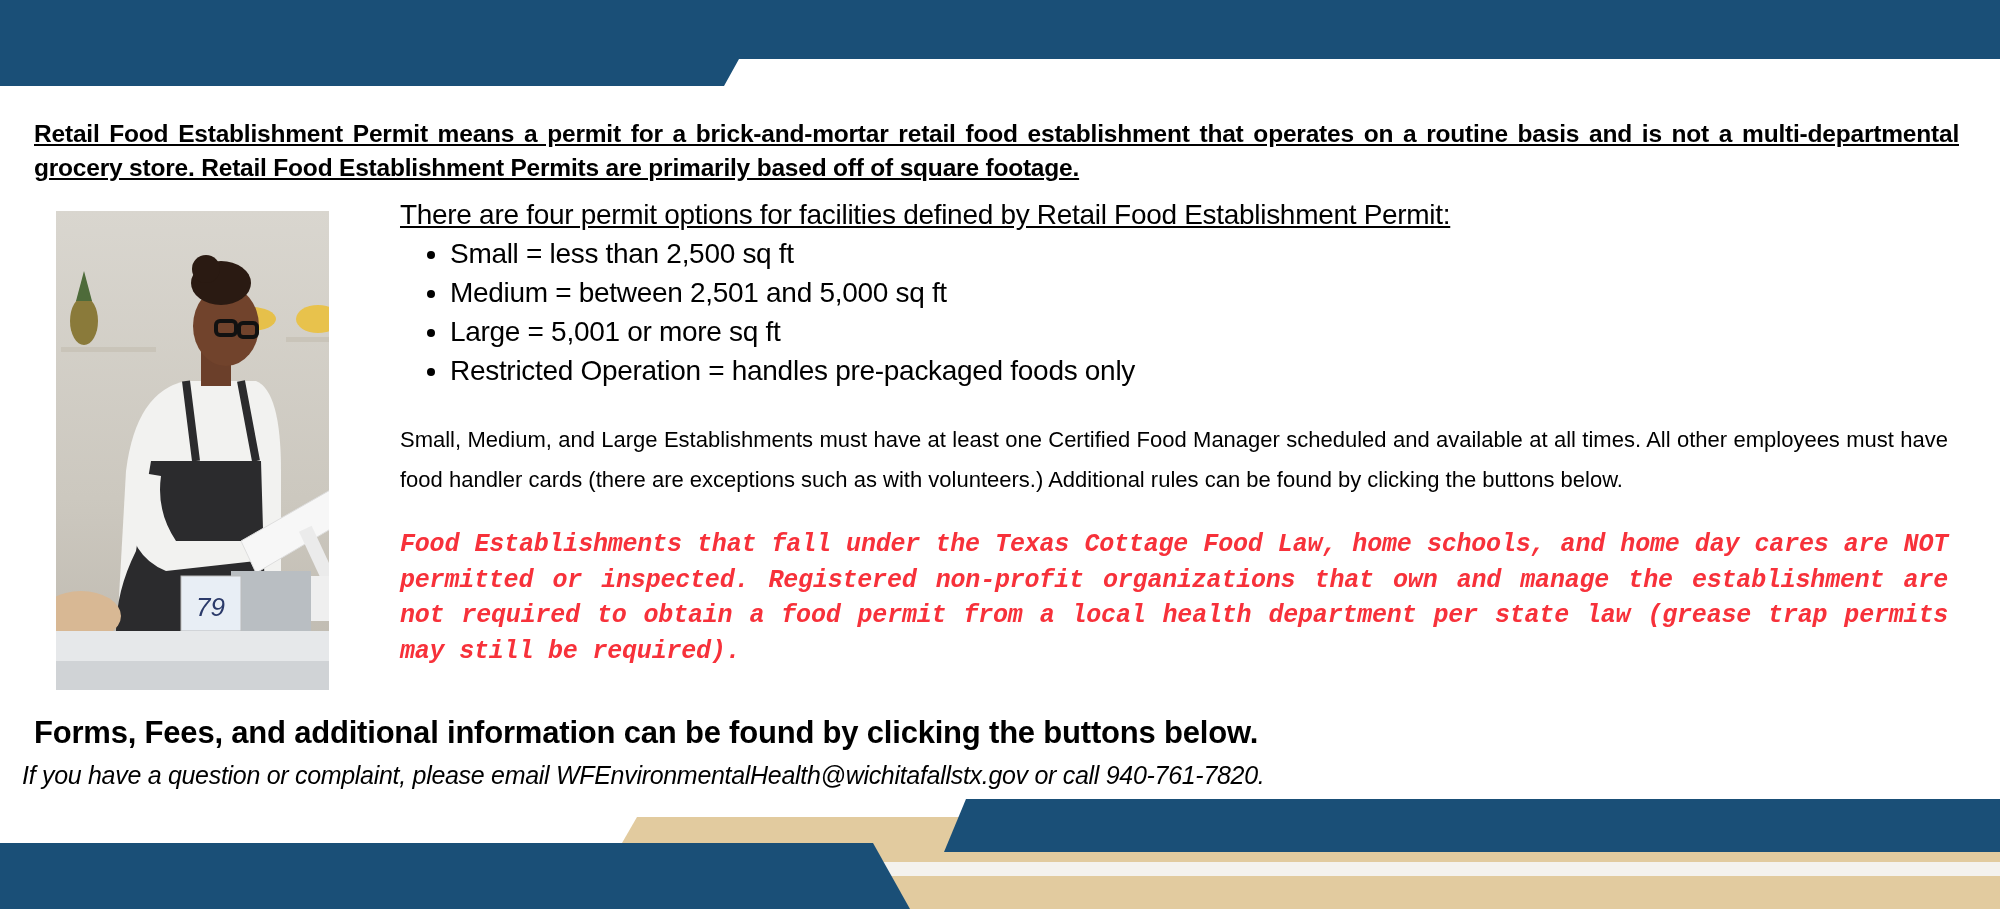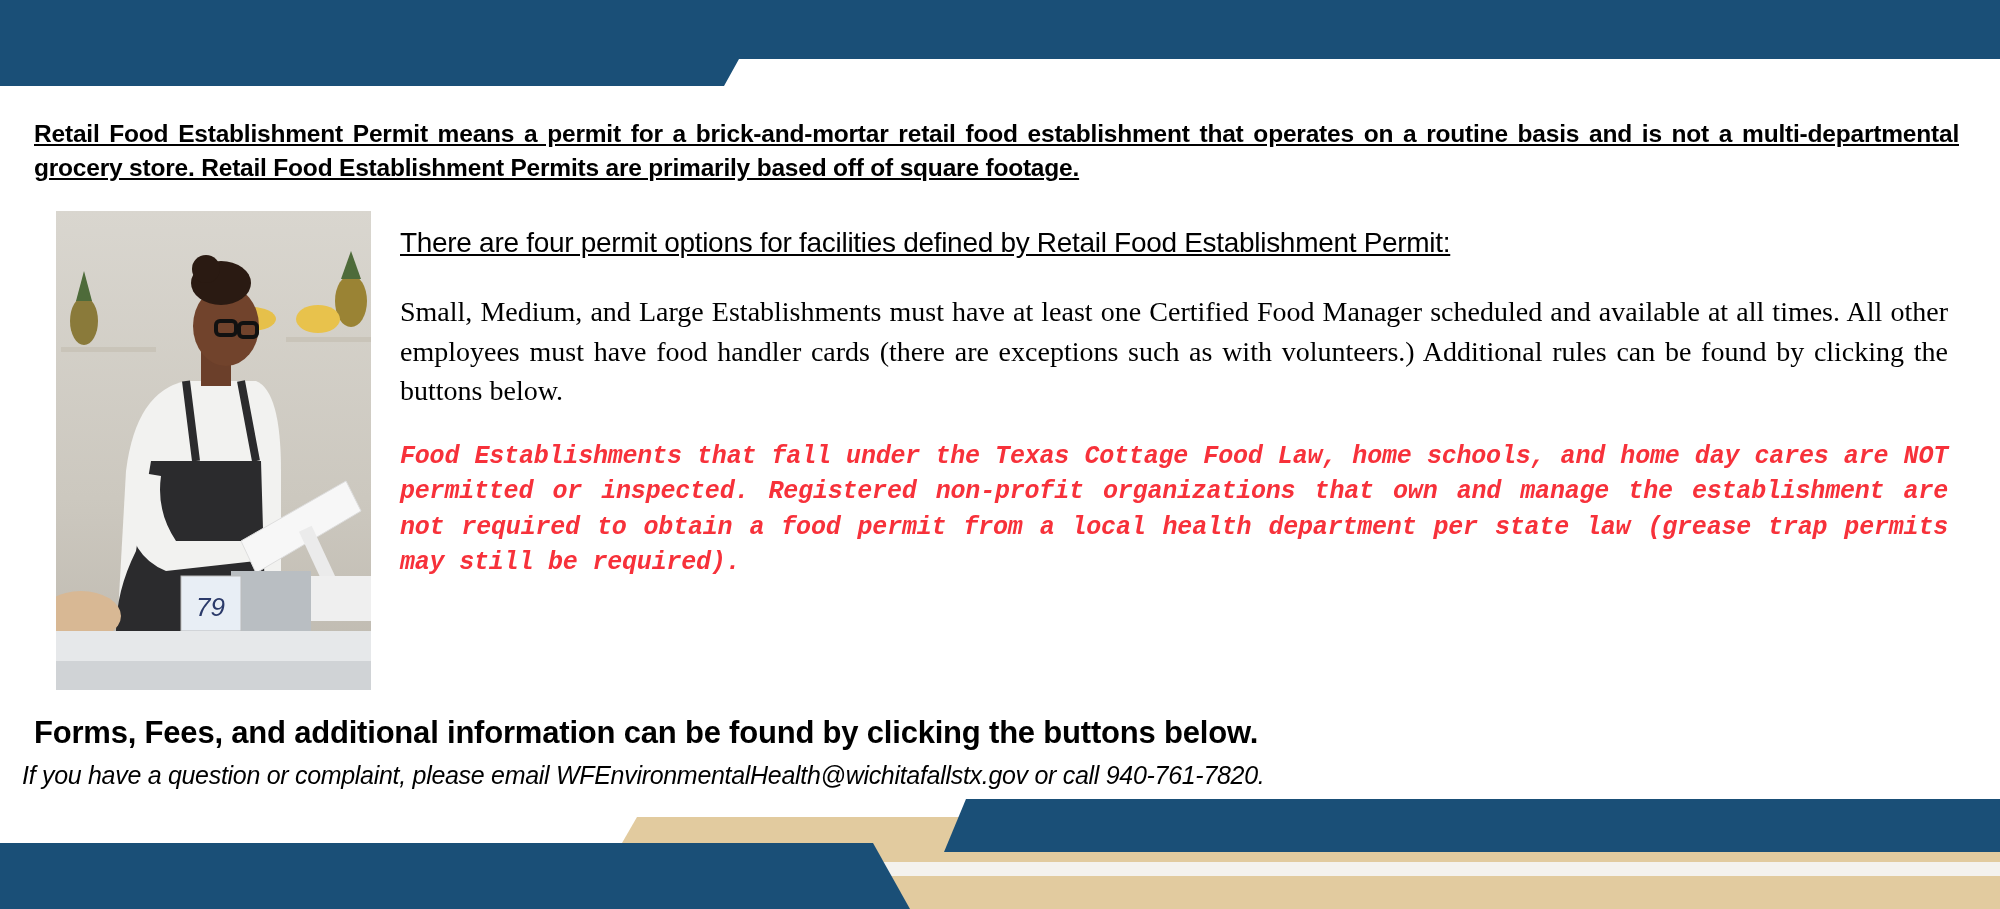--- a/index.html
+++ b/index.html
@@ -1,26 +1,26 @@
 <!DOCTYPE html>
 <html><head>
 <meta charset="utf-8">
 <style>
   html, body { margin:0; padding:0; }
   body { width:2000px; height:909px; position:relative; overflow:hidden; background:#ffffff;
          font-family:"Liberation Sans", sans-serif; color:#000; }
   .deco { position:absolute; left:0; top:0; }
   .intro { position:absolute; left:34px; top:117px; width:1925px; font-weight:bold; font-size:24.5px;
            line-height:34px; text-align:justify; letter-spacing:-0.2px; }
-  .photo { position:absolute; left:56px; top:211px; width:315px; height:479px; overflow:hidden; }
-  .content { position:absolute; left:400px; top:224px; width:1548px; }
+  .photo { position:absolute; left:56px; top:211px; width:273px; height:479px; overflow:hidden; }
+  .content { position:absolute; left:400px; top:196px; width:1548px; }
   .options-heading { font-size:28px; text-decoration:underline; line-height:38px; margin:0; letter-spacing:-0.3px; }
   .options-list { margin:0; padding:0 0 0 50px; font-size:28px; line-height:39px; letter-spacing:-0.3px; }
   .options-list li { padding-left:0; }
-  .rules { margin:30px 0 0 0; font-size:28px; line-height:39.5px; text-align:justify; letter-spacing:0px;font-family:Liberation Serif, serif; }
+  .rules { margin:30px 0 0 0; font-size:22px; line-height:39.5px; text-align:justify; letter-spacing:0px; }
   .warning { margin:28px 0 0 0; color:#f7313a; font-style:italic; font-weight:bold; font-size:25px;
              line-height:35.5px; text-align:justify; letter-spacing:-0.2px;font-family:Liberation Mono, monospace; }
   .forms { position:absolute; left:34px; top:716px; font-weight:bold; font-size:31px; line-height:34px; letter-spacing:-0.2px; }
   .contact { position:absolute; left:22px; top:758px; font-style:italic; font-size:25px; line-height:34px; letter-spacing:-0.3px; }
 </style>
 </head>
 <body>
 
 <svg class="deco" width="2000" height="100" viewBox="0 0 2000 100">
   <polygon points="0,0 2000,0 2000,59 739,59 724,86 0,86" fill="#1a4f77"></polygon>
@@ -75,20 +75,26 @@
 
     <ellipse cx="25" cy="405" rx="40" ry="25" fill="#d8b894"></ellipse>
 
     <rect x="0" y="420" width="315" height="30" fill="#e6e8ea"></rect>
     <rect x="0" y="450" width="315" height="29" fill="#d0d3d6"></rect>
   </svg>
 </div>
 
 <div class="content">
   <p class="options-heading">There are four permit options for facilities defined by Retail Food Establishment Permit:</p>
+  <ul class="options-list">
+    <li>Small = less than 2,500 sq ft</li>
+    <li>Medium = between 2,501 and 5,000 sq ft</li>
+    <li>Large = 5,001 or more sq ft</li>
+    <li>Restricted Operation = handles pre-packaged foods only</li>
+  </ul>
   <p class="rules">Small, Medium, and Large Establishments must have at least one Certified Food Manager scheduled and available at all times. All other employees must have food handler cards (there are exceptions such as with volunteers.) Additional rules can be found by clicking the buttons below.</p>
   <p class="warning">Food Establishments that fall under the Texas Cottage Food Law, home schools, and home day cares are NOT permitted or inspected. Registered non-profit organizations that own and manage the establishment  are not required to obtain a food permit from a local health department per state law (grease trap permits may still be required).</p>
 </div>
 
 <div class="forms">Forms, Fees, and additional information can be found by clicking the buttons below.</div>
 <div class="contact"><span>If you have a question or complaint, please email </span><span>WFEnvironmentalHealth@wichitafallstx.gov</span><span> or call </span><span>940-761-7820</span><span>.</span></div>
 
 <svg class="deco" width="2000" height="909" viewBox="0 0 2000 909" style="pointer-events:none;">
 
   <polygon points="637,817 2000,817 2000,909 610,909 622,843" fill="#e2cb9f"></polygon>

